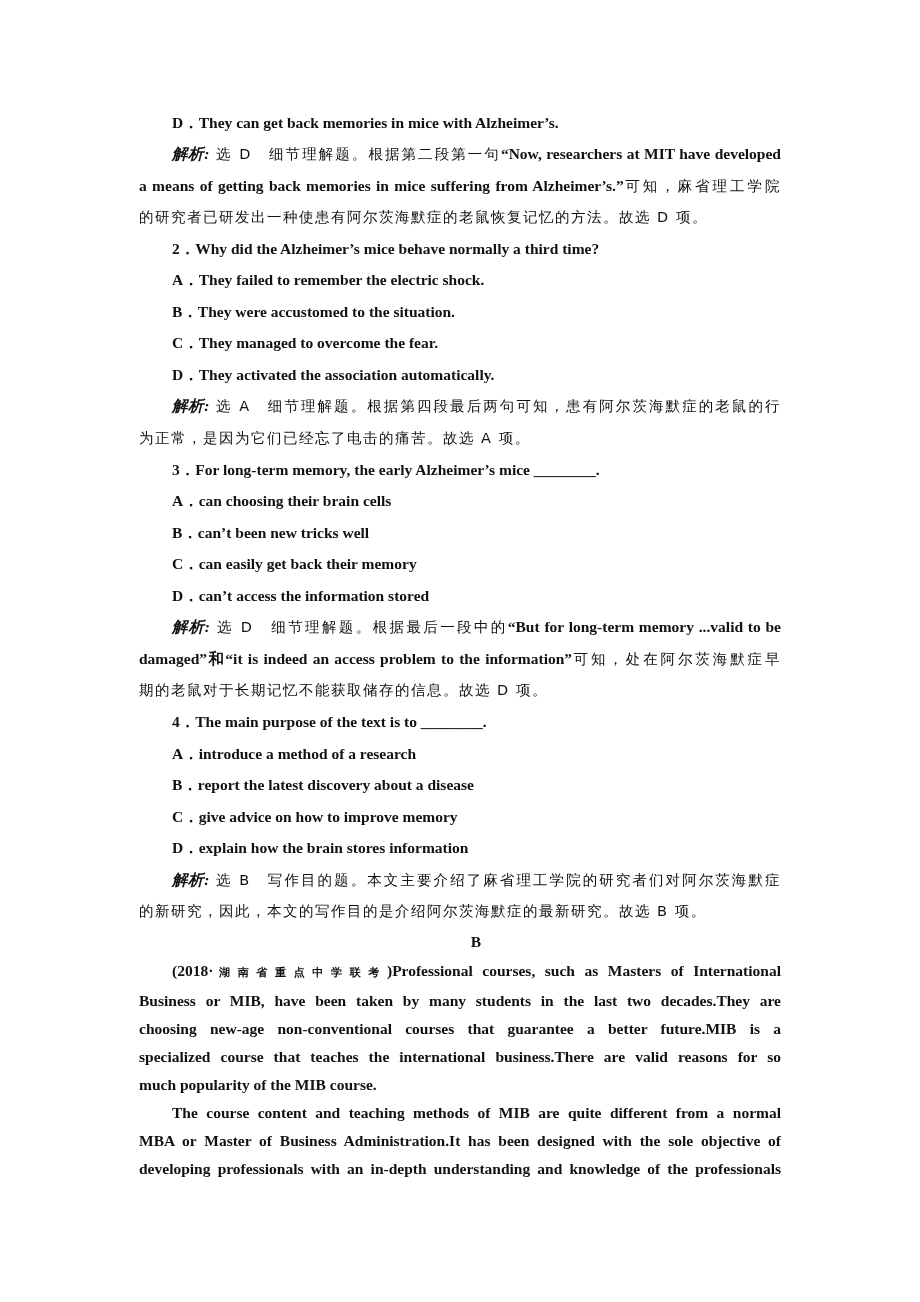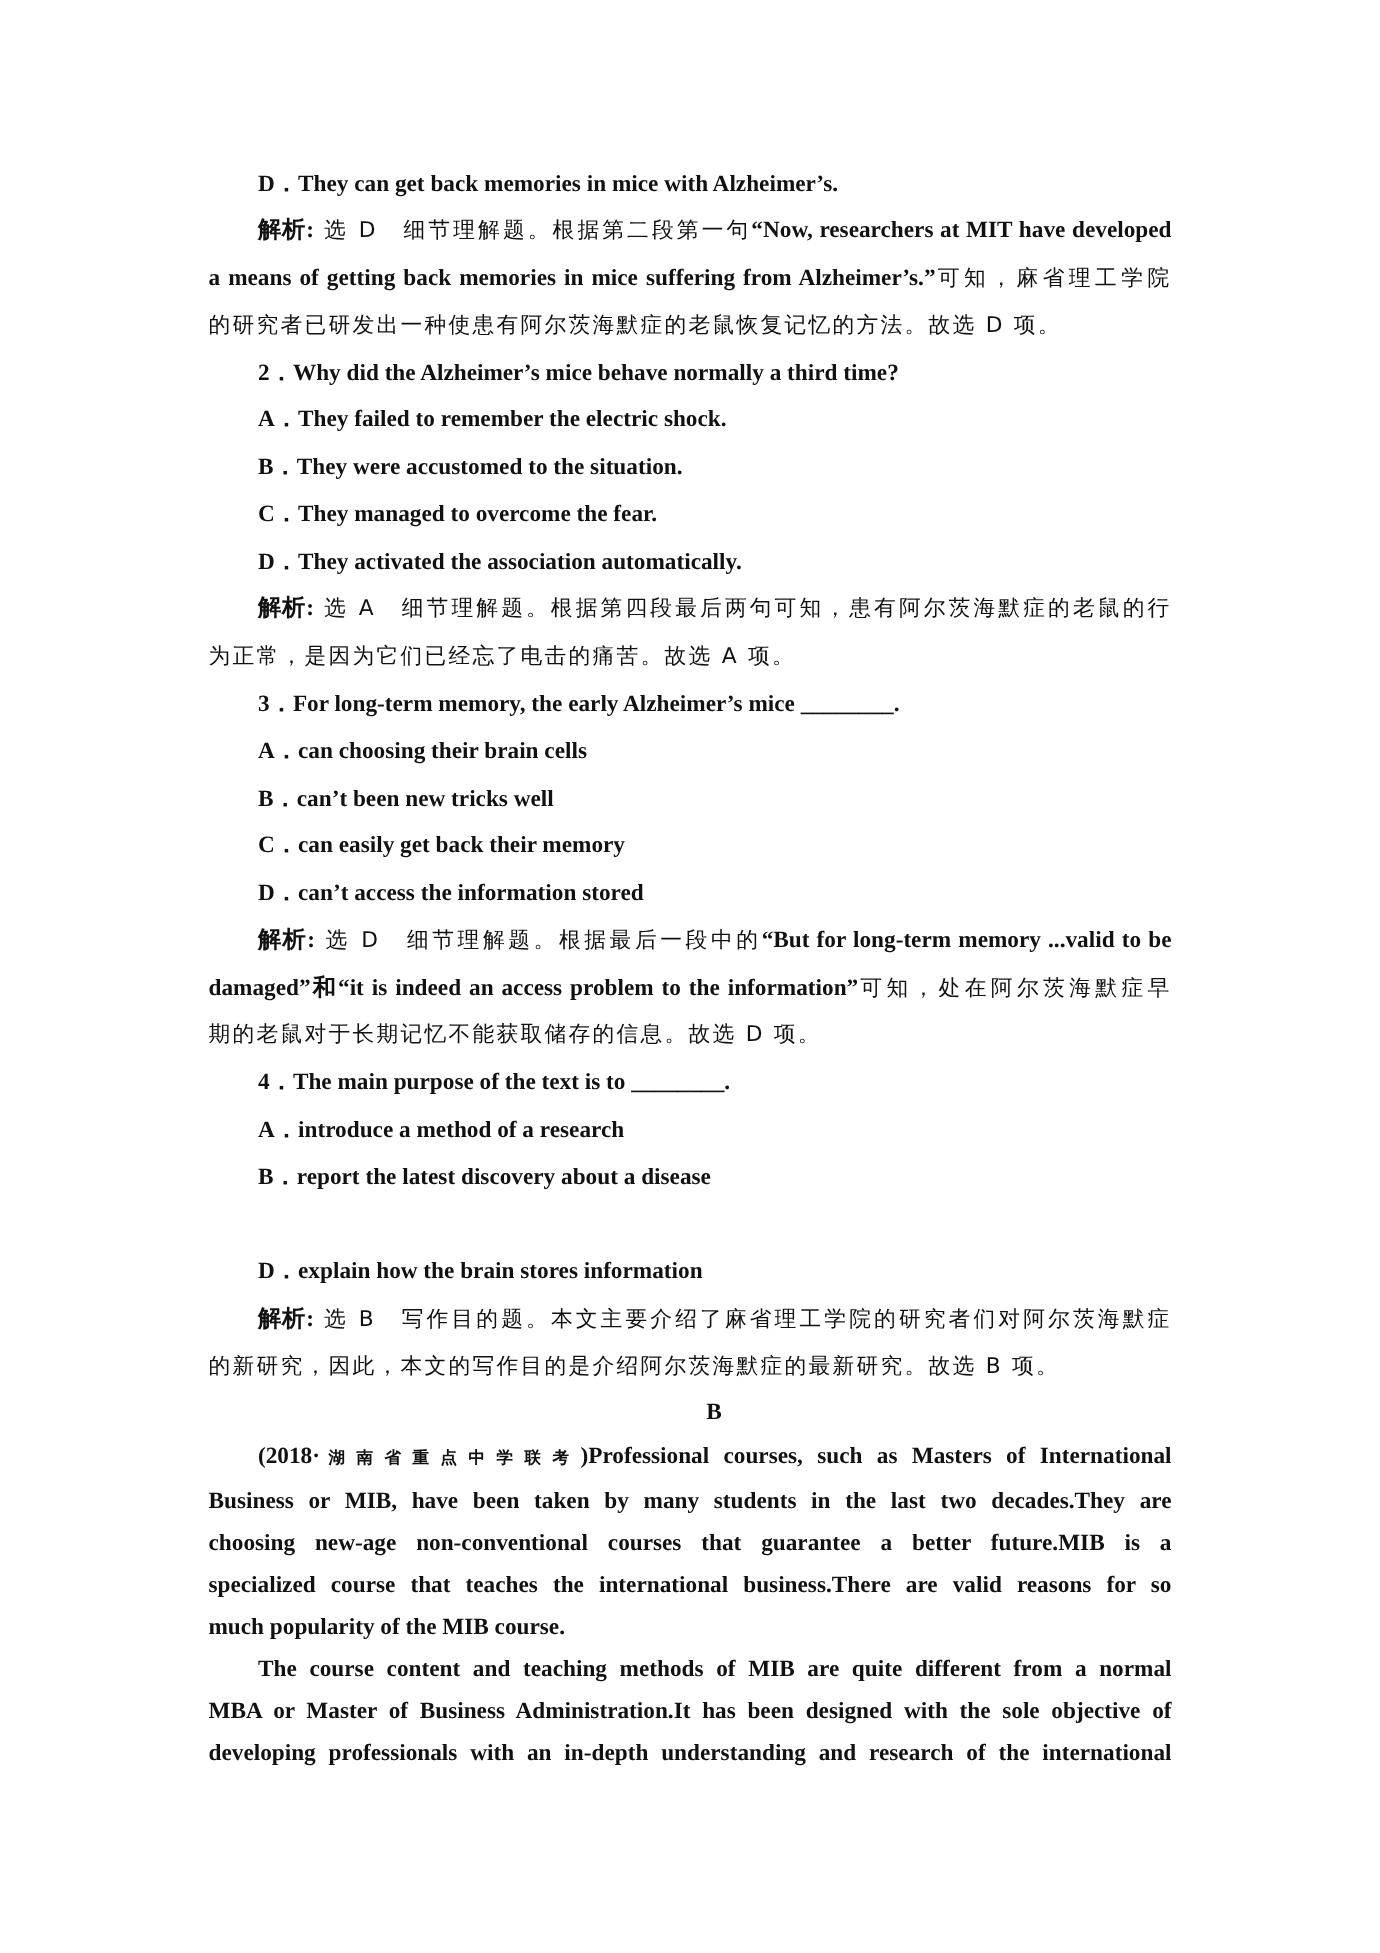--- a/index.html
+++ b/index.html
@@ -26,21 +26,21 @@
       position: absolute;
       left: 139px;
       width: 642px;
       font-size: 15.5px;
       font-weight: bold;
       line-height: 20px;
       white-space: nowrap;
     }
     .indent { left: 172px; width: 609px; }
     .opt { left: 172px; }
-    .label { font-weight: bold; }
+    .label { font-weight: bold; font-style: italic; }
     .cn { font-family: "DejaVu Sans", sans-serif; font-weight: normal; font-size: 14.5px; letter-spacing: 1.5px; }
     .justify {
       text-align: justify;
       text-align-last: justify;
       white-space: normal;
     }
     .center { left: 139px; width: 674px; text-align: center; }
     .src-cn { font-family: "DejaVu Sans", sans-serif; font-weight: bold; font-size: 11px; letter-spacing: 2px; }
   </style>
 </head>
@@ -83,35 +83,36 @@
   <div class="line justify" style="top:649px">
     <span>damaged”和“it is indeed an access problem to the information”</span><span class="cn">可知，处在阿尔茨海默症早</span>
   </div>
   <div class="line" style="top:680px">
     <span class="cn">期的老鼠对于长期记忆不能获取储存的信息。故选 D 项。</span>
   </div>
 
   <div class="line opt" style="top:712px">4．The main purpose of the text is to ________.</div>
   <div class="line opt" style="top:744px">A．introduce a method of a research</div>
   <div class="line opt" style="top:775px">B．report the latest discovery about a disease</div>
+  <div class="line opt" style="top:807px">C．give advice on how to improve memory</div>
   <div class="line opt" style="top:838px">D．explain how the brain stores information</div>
   <div class="line indent justify" style="top:870px">
     <span class="label">解析:</span><span class="cn"> 选 B　写作目的题。本文主要介绍了麻省理工学院的研究者们对阿尔茨海默症</span>
   </div>
   <div class="line" style="top:901px">
     <span class="cn">的新研究，因此，本文的写作目的是介绍阿尔茨海默症的最新研究。故选 B 项。</span>
   </div>
 
   <div class="line center" style="top:932px">B</div>
 
   <div class="line indent justify" style="top:961px">
     <span>(2018·</span><span class="src-cn">湖南省重点中学联考</span><span>)</span><span>Professional courses, such as Masters of International</span>
   </div>
   <div class="line justify" style="top:991px">Business or MIB, have been taken by many students in the last two decades.They are</div>
   <div class="line justify" style="top:1019px">choosing new-age non-conventional courses that guarantee a better future.MIB is a</div>
   <div class="line justify" style="top:1047px">specialized course that teaches the international business.There are valid reasons for so</div>
   <div class="line" style="top:1075px">much popularity of the MIB course.</div>
 
   <div class="line indent justify" style="top:1103px">The course content and teaching methods of MIB are quite different from a normal</div>
   <div class="line justify" style="top:1131px">MBA or Master of Business Administration.It has been designed with the sole objective of</div>
-  <div class="line justify" style="top:1159px">developing professionals with an in-depth understanding and research of the international</div>
+  <div class="line justify" style="top:1159px">developing professionals with an in-depth understanding and knowledge of the professionals</div>
 
 </div>
 
 </body></html>

